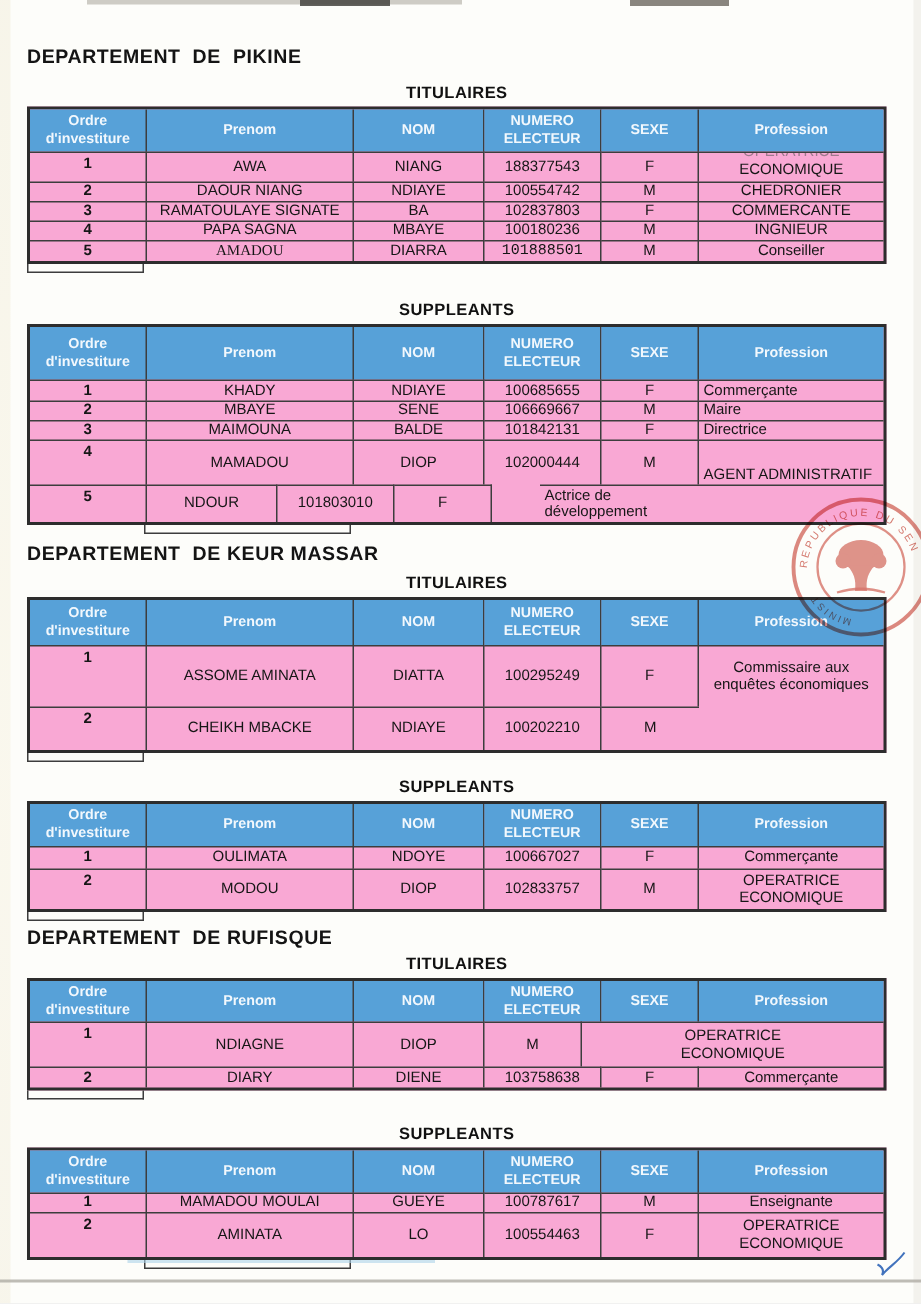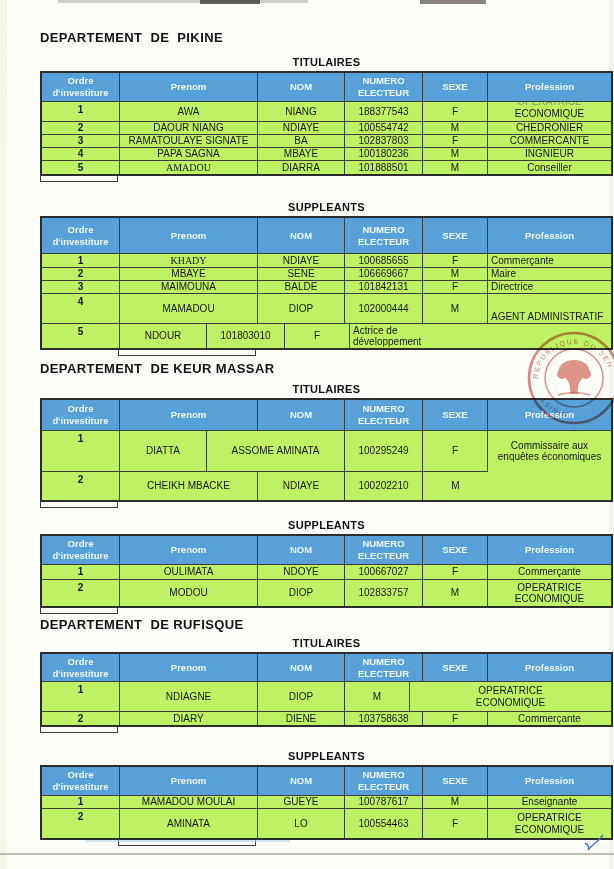--- a/index.html
+++ b/index.html
@@ -11,30 +11,30 @@
   .edge-left{position:absolute;left:0;top:0;width:7px;height:869px;
     background:linear-gradient(180deg,#f2eedc 0%,#f7f3e3 60%,#f3efdf 100%);opacity:.55;}
   .edge-right{position:absolute;right:0;top:0;width:5px;height:869px;background:#e9e7e0;opacity:.5;}
   .artifact{position:absolute;}
   .a1{left:58px;top:0;width:250px;height:3px;background:#b9b7ae;opacity:.7;}
   .a2{left:200px;top:0;width:60px;height:4px;background:#45443f;opacity:.85;}
   .a3{left:420px;top:0;width:66px;height:4px;background:#6b675f;opacity:.8;}
   .bottom-line{position:absolute;left:0;top:853px;width:614px;height:2px;background:#b3b0a8;opacity:.85;}
   .blue-faint-line{position:absolute;left:85px;top:840px;width:205px;height:2px;background:#aed3ea;opacity:.6;}
 
-  .content{position:absolute;left:40px;top:30px;width:573px;}
+  .content{position:absolute;left:18px;top:30px;width:573px;}
   .section-heading{
     font-size:13px;font-weight:bold;letter-spacing:.4px;color:#141414;
     white-space:pre;line-height:15px;
   }
   .tbl-title{
     font-size:11px;font-weight:bold;text-align:center;letter-spacing:.3px;
     line-height:13px;color:#111;
   }
-  .tbl{border:2px solid #2d2d2d;width:573px;box-sizing:border-box;background:#bef264;}
+  .tbl{border:2px solid #2d2d2d;width:573px;box-sizing:border-box;background:#f9a8d4;}
   .trow{display:flex;}
   .cell{
     box-sizing:border-box;border-right:1px solid #3d3d3d;
     display:flex;align-items:center;justify-content:center;
     text-align:center;font-size:10px;line-height:11.5px;
     white-space:pre-line;overflow:hidden;padding:0 2px;color:#161616;
   }
   .cell:last-child{border-right:none;}
   .trow + .trow .cell{border-top:1px solid #3d3d3d;}
   .hrow .cell{
@@ -106,41 +106,41 @@
           <div class="cell c-prenom" style="width: 138px; flex: 0 0 138px;">PAPA SAGNA</div>
           <div class="cell c-nom" style="width: 87px; flex: 0 0 87px;">MBAYE</div>
           <div class="cell c-numero" style="width: 78px; flex: 0 0 78px;">100180236</div>
           <div class="cell c-sexe" style="width: 65px; flex: 0 0 65px;">M</div>
           <div class="cell c-profession" style="flex: 1 1 0%;">INGNIEUR</div>
         </div>
         <div class="trow" style="height: 14px;">
           <div class="cell c-ordre" style="width: 78px; flex: 0 0 78px;">5</div>
           <div class="cell c-prenom" style="width: 138px; flex: 0 0 138px; font-family: Liberation Serif, serif;">AMADOU</div>
           <div class="cell c-nom" style="width: 87px; flex: 0 0 87px;">DIARRA</div>
-          <div class="cell c-numero" style="width: 78px; flex: 0 0 78px;">101888501</div>
+          <div class="cell c-numero" style="width: 78px; flex: 0 0 78px; font-family: Liberation Mono, monospace;">101888501</div>
           <div class="cell c-sexe" style="width: 65px; flex: 0 0 65px;">M</div>
           <div class="cell c-profession" style="flex: 1 1 0%;">Conseiller</div>
         </div>
       </div>
       <div class="tbl-tail" style="margin-left: 0px; width: 78px;"></div>
       <div class="tbl-title" style="margin-top: 19px;">SUPPLEANTS</div>
       <div class="tbl" style="margin-top: 2px;">
         <div class="trow hrow" style="height: 35px;">
           <div class="cell c-ordre" style="width: 78px; flex: 0 0 78px;">Ordre
 d'investiture</div>
           <div class="cell c-prenom" style="width: 138px; flex: 0 0 138px;">Prenom</div>
           <div class="cell c-nom" style="width: 87px; flex: 0 0 87px;">NOM</div>
           <div class="cell c-numero" style="width: 78px; flex: 0 0 78px;">NUMERO
 ELECTEUR</div>
           <div class="cell c-sexe" style="width: 65px; flex: 0 0 65px;">SEXE</div>
           <div class="cell c-profession" style="flex: 1 1 0%;">Profession</div>
         </div>
         <div class="trow" style="height: 14px;">
           <div class="cell c-ordre" style="width: 78px; flex: 0 0 78px;">1</div>
-          <div class="cell c-prenom" style="width: 138px; flex: 0 0 138px; font-family: Liberation Serif, serif;">KHADY</div>
+          <div class="cell c-prenom" style="width: 138px; flex: 0 0 138px;">KHADY</div>
           <div class="cell c-nom" style="width: 87px; flex: 0 0 87px;">NDIAYE</div>
           <div class="cell c-numero" style="width: 78px; flex: 0 0 78px;">100685655</div>
           <div class="cell c-sexe" style="width: 65px; flex: 0 0 65px;">F</div>
           <div class="cell c-profession prof-left" style="flex: 1 1 0%;">Commerçante</div>
         </div>
         <div class="trow" style="height: 13px;">
           <div class="cell c-ordre" style="width: 78px; flex: 0 0 78px;">2</div>
           <div class="cell c-prenom" style="width: 138px; flex: 0 0 138px;">MBAYE</div>
           <div class="cell c-nom" style="width: 87px; flex: 0 0 87px;">SENE</div>
           <div class="cell c-numero" style="width: 78px; flex: 0 0 78px;">106669667</div>
@@ -161,42 +161,42 @@
           <div class="cell c-nom" style="width: 87px; flex: 0 0 87px;">DIOP</div>
           <div class="cell c-numero" style="width: 78px; flex: 0 0 78px;">102000444</div>
           <div class="cell c-sexe" style="width: 65px; flex: 0 0 65px;">M</div>
           <div class="cell c-profession prof-left prof-bottom" style="flex: 1 1 0%;">AGENT ADMINISTRATIF</div>
         </div>
         <div class="trow" style="height: 25px;">
           <div class="cell c-ordre ordre-top" style="width: 78px; flex: 0 0 78px;">5</div>
           <div class="cell c-nom" style="width: 87px; flex: 0 0 87px;">NDOUR</div>
           <div class="cell c-numero" style="width: 78px; flex: 0 0 78px;">101803010</div>
           <div class="cell c-sexe" style="width: 65px; flex: 0 0 65px;">F</div>
-          <div class="cell c-profession prof-left" style="flex: 1 1 0%;">Actrice de
+          <div class="cell c-profession prof-left" style="flex: 1 1 0%; margin-left: 32px;">Actrice de
 développement</div>
         </div>
       </div>
       <div class="tbl-tail" style="margin-left: 78px; width: 138px;"></div>
       <div class="section-heading" style="margin-top: 5px;">DEPARTEMENT  DE KEUR MASSAR</div>
       <div class="tbl-title" style="margin-top: 7px;">TITULAIRES</div>
       <div class="tbl" style="margin-top: 2px;">
         <div class="trow hrow" style="height: 30px;">
           <div class="cell c-ordre" style="width: 78px; flex: 0 0 78px;">Ordre
 d'investiture</div>
           <div class="cell c-prenom" style="width: 138px; flex: 0 0 138px;">Prenom</div>
           <div class="cell c-nom" style="width: 87px; flex: 0 0 87px;">NOM</div>
           <div class="cell c-numero" style="width: 78px; flex: 0 0 78px;">NUMERO
 ELECTEUR</div>
           <div class="cell c-sexe" style="width: 65px; flex: 0 0 65px;">SEXE</div>
           <div class="cell c-profession" style="flex: 1 1 0%;">Profession</div>
         </div>
         <div class="trow" style="height: 41px;">
           <div class="cell c-ordre ordre-top" style="width: 78px; flex: 0 0 78px;">1</div>
+          <div class="cell c-prenom" style="width: 138px; flex: 0 0 138px;">ASSOME AMINATA</div>
           <div class="cell c-nom" style="width: 87px; flex: 0 0 87px;">DIATTA</div>
-          <div class="cell c-prenom" style="width: 138px; flex: 0 0 138px;">ASSOME AMINATA</div>
           <div class="cell c-numero" style="width: 78px; flex: 0 0 78px;">100295249</div>
           <div class="cell c-sexe" style="width: 65px; flex: 0 0 65px;">F</div>
           <div class="cell c-profession" style="flex: 1 1 0%;">Commissaire aux
 enquêtes économiques</div>
         </div>
         <div class="trow" style="height: 29px;">
           <div class="cell c-ordre ordre-top" style="width: 78px; flex: 0 0 78px;">2</div>
           <div class="cell c-prenom" style="width: 138px; flex: 0 0 138px;">CHEIKH MBACKE</div>
           <div class="cell c-nom" style="width: 87px; flex: 0 0 87px;">NDIAYE</div>
           <div class="cell c-numero" style="width: 78px; flex: 0 0 78px;">100202210</div>

